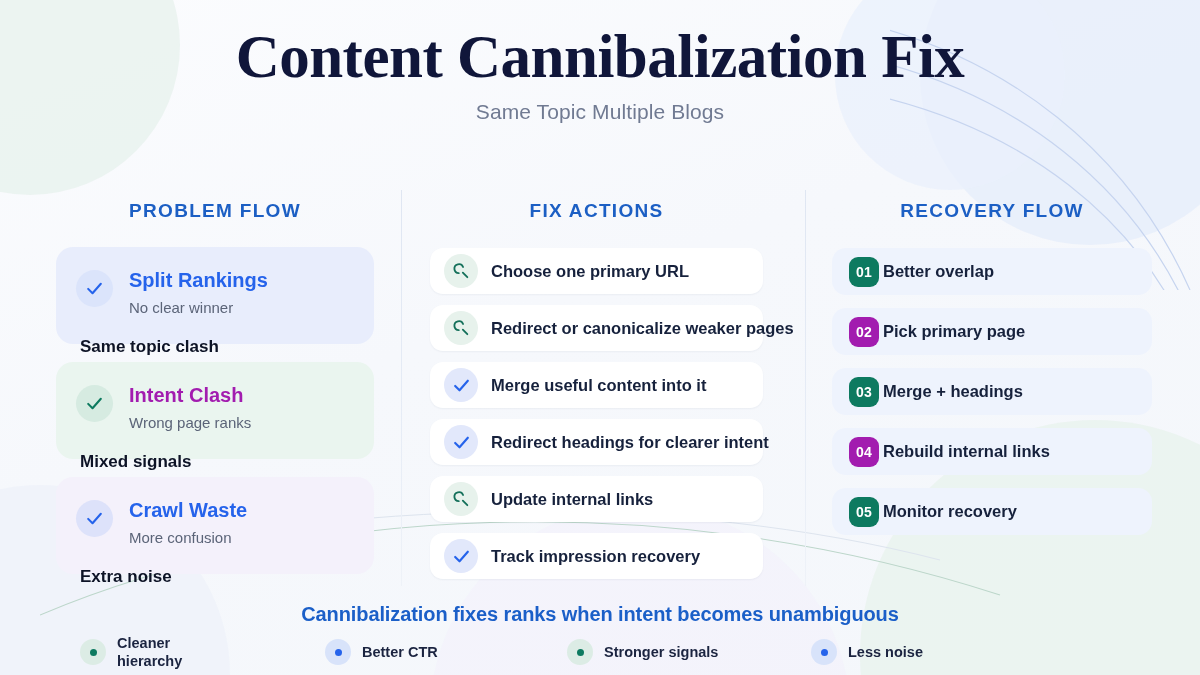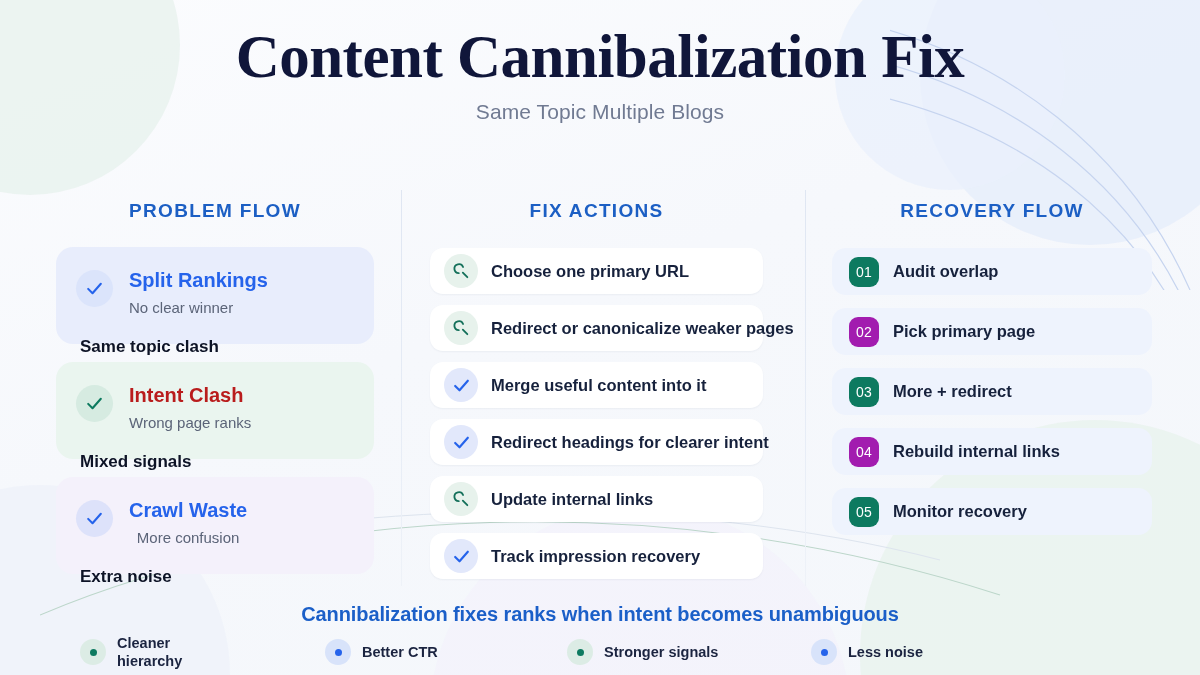--- a/index.html
+++ b/index.html
@@ -107,38 +107,38 @@
     position:relative;
     height:97px;
     border-radius:17px;
     padding:17px 20px 0 20px;
     margin-bottom:18px;
     display:flex;
     align-items:flex-start;
   }
   .prob-card.c1{ background:#e8edfc; }
   .prob-card.c2{ background:#eaf5ef; }
-  .prob-card.c3{ background:#f4f1fb;text-align:center; }
+  .prob-card.c3{ background:#f4f1fb; }
 
   .circ{
     width:37px; height:37px; border-radius:50%;
     flex:0 0 37px;
     display:flex; align-items:center; justify-content:center;
     margin-top:6px; margin-right:16px;
   }
   .circ.blue{ background:#dbe4fb; }
   .circ.green{ background:#d6ebe1; }
   .circ.lav{  background:#dde2fa; }
 
   .prob-text{ padding-top:4px; }
   .prob-title{
     font-size:20px; font-weight:700; line-height:1.2;
   }
   .prob-title.blue{ color:#2563eb; }
-  .prob-title.green{ color:#b91c1c; }
+  .prob-title.green{ color:#a21caf; }
   .prob-sub{
     font-size:15px; color:#5b6478; margin-top:7px;
   }
   .prob-note{
     position:absolute; left:24px;
     font-size:17px; font-weight:700; color:#0d1326;
     white-space:nowrap;
   }
 
   
@@ -173,22 +173,22 @@
     background:#eef3fd;
     border-radius:14px;
     margin-bottom:13px;
     display:flex; align-items:center;
     padding-left:17px;
   }
   .badge{
     width:30px; height:30px; border-radius:9px;
     flex:0 0 30px;
     display:flex; align-items:center; justify-content:center;
-    color:#fff; font-size:14px; font-weight:400;
-    margin-right:14px;
+    color:#fff; font-size:14px; font-weight:700;
+    margin-right:4px;
     letter-spacing:.2px;
   }
   .badge.green{ background:#0d7a60; }
   .badge.blue{ background:#a21caf; }
   .flow-label{
     font-size:16.5px; font-weight:700; color:#16213c;
     white-space:nowrap;
   }
 
   
@@ -376,31 +376,31 @@
     </div>
   </div>
 
   <div class="col col3">
     <div class="col-head">RECOVERY FLOW</div>
 
     <div class="flow-list">
 
       <div class="flow-row">
         <div class="badge green">01</div>
-        <div class="flow-label">Audit overlap</div>
+        <div class="flow-label">Better overlap</div>
       </div>
 
       <div class="flow-row">
         <div class="badge blue">02</div>
         <div class="flow-label">Pick primary page</div>
       </div>
 
       <div class="flow-row">
         <div class="badge green">03</div>
-        <div class="flow-label">More + redirect</div>
+        <div class="flow-label">Merge + headings</div>
       </div>
 
       <div class="flow-row">
         <div class="badge blue">04</div>
         <div class="flow-label">Rebuild internal links</div>
       </div>
 
       <div class="flow-row">
         <div class="badge green">05</div>
         <div class="flow-label">Monitor recovery</div>

